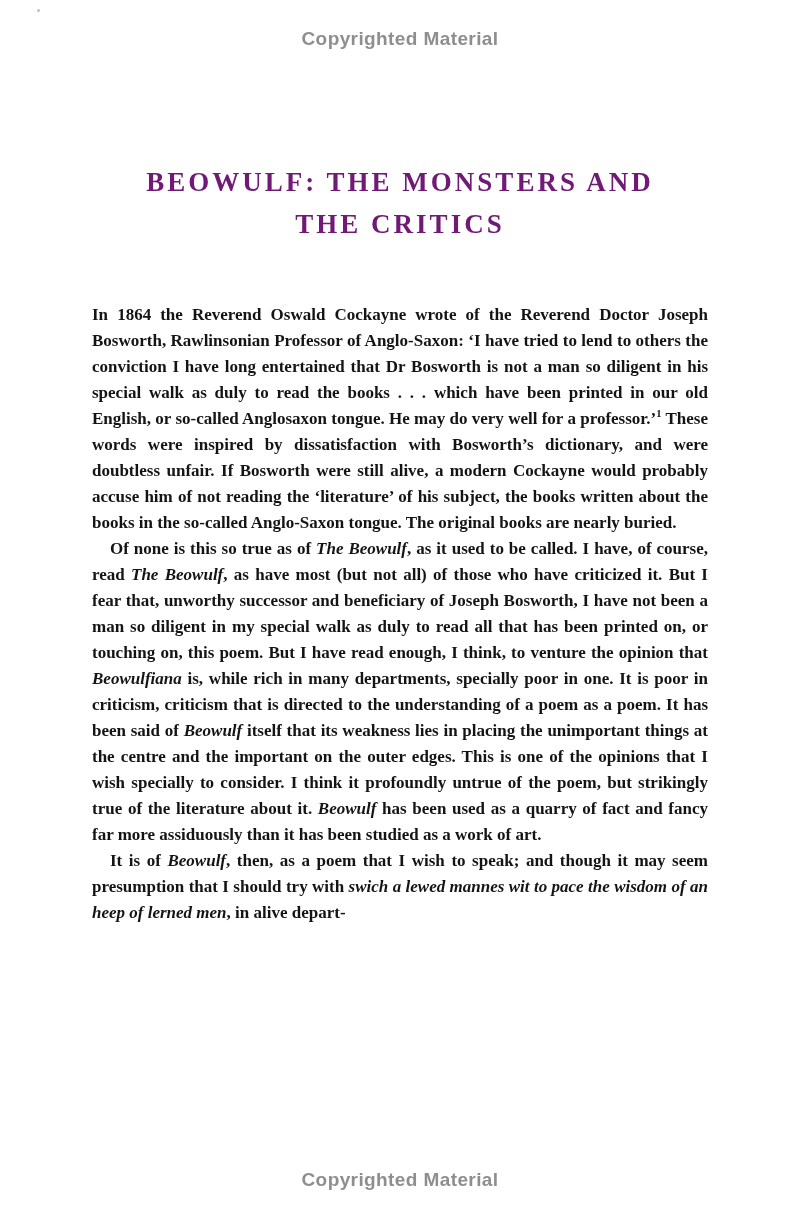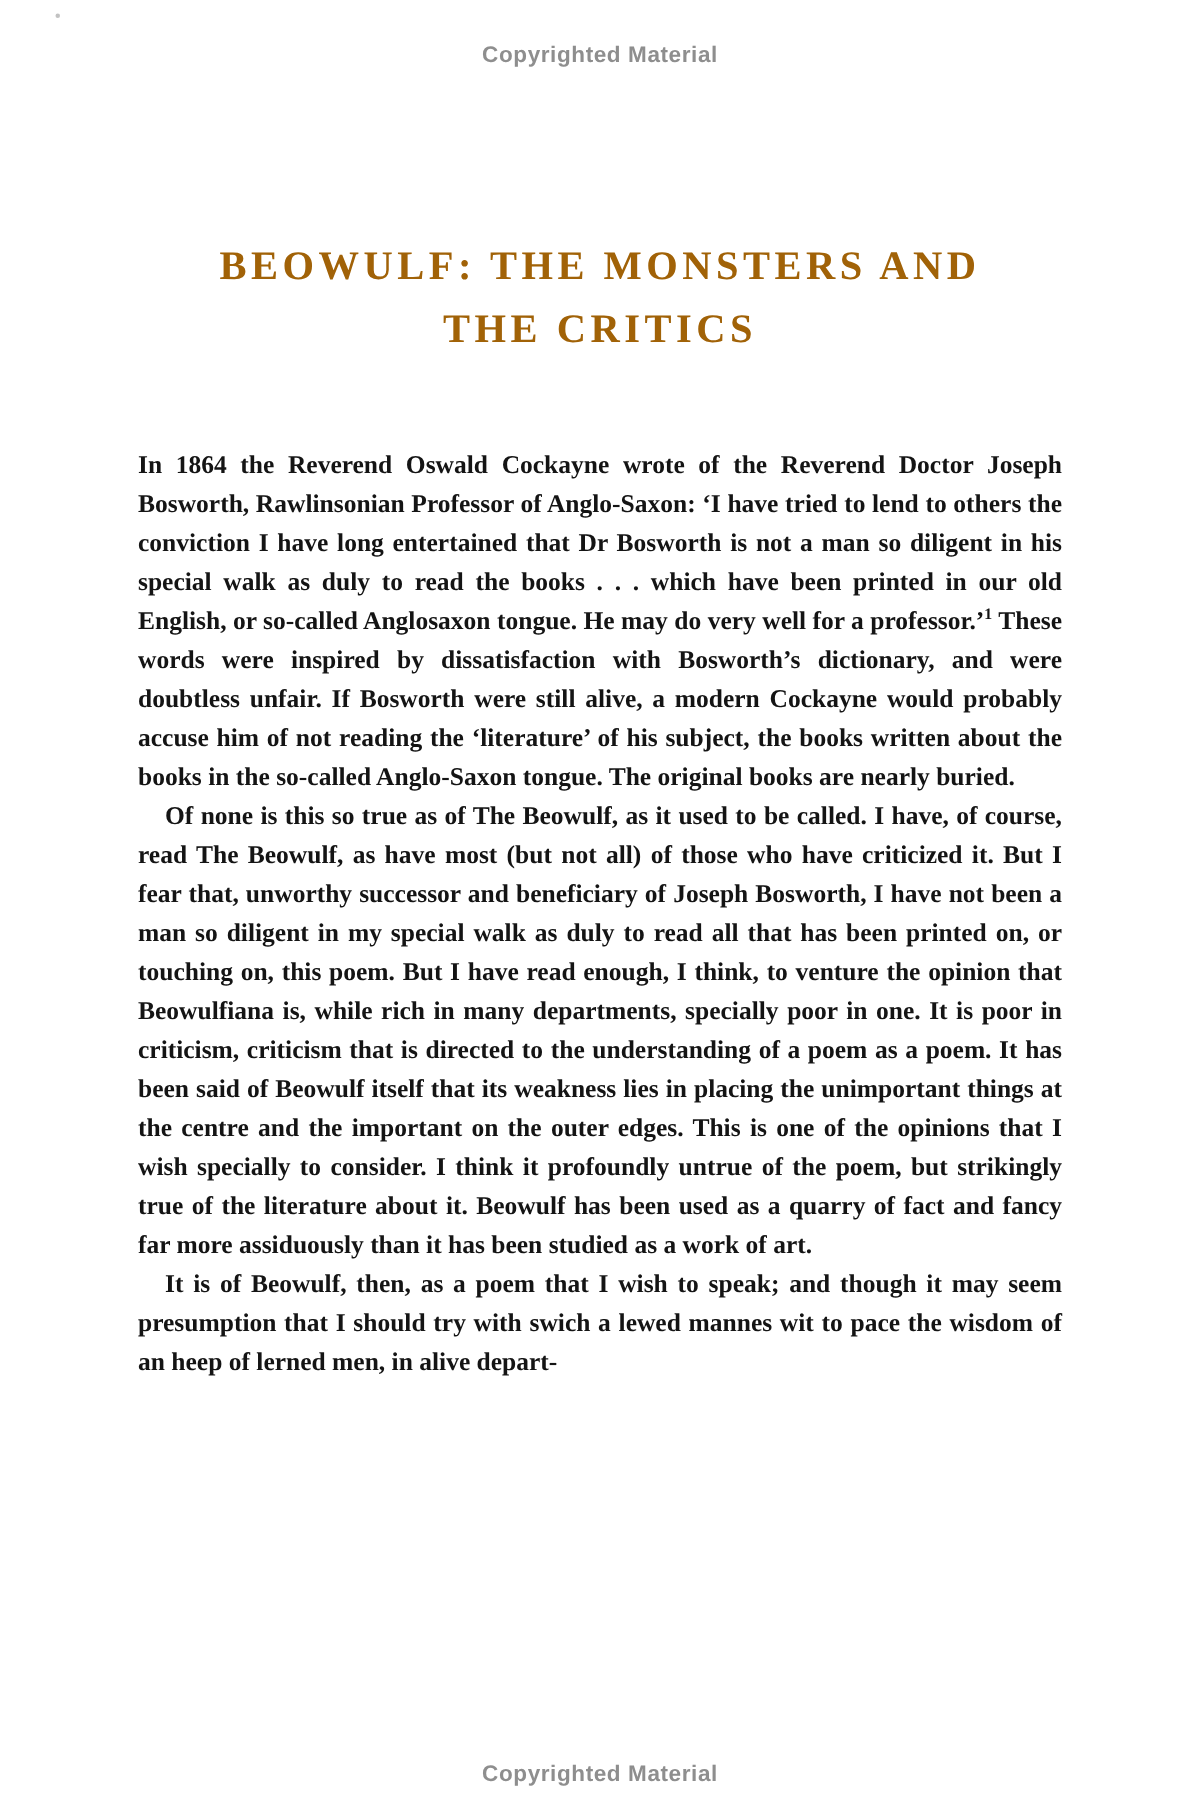--- a/index.html
+++ b/index.html
@@ -21,21 +21,21 @@
     left: 37px;
     top: 9px;
     width: 3px;
     height: 3px;
     background: #9a9a9a;
     border-radius: 50%;
     opacity: 0.6;
   }
   .notice {
     font-family: "Liberation Sans", sans-serif;
-    font-size: 15px;
+    font-size: 19px;
     font-weight: 600;
     letter-spacing: 0.4px;
     color: #8e8e8e;
     text-align: center;
   }
   .notice-top {
     padding-top: 28px;
   }
   .notice-bottom {
     position: absolute;
@@ -43,41 +43,42 @@
     right: 0;
     bottom: 22px;
   }
   .page-title {
     margin: 112px 0 0 0;
     text-align: center;
     font-weight: bold;
     font-size: 27px;
     line-height: 1.55;
     letter-spacing: 3px;
-    color: #a16207;
+    color: #701a75;
   }
   .page-title .title-line {
     display: block;
   }
   .body-text {
     width: 616px;
     margin: 56px 92px 0 92px;
     font-size: 17px;
     line-height: 26px;
     font-weight: 600;
     text-align: justify;
     color: #141414;
   }
   .body-text p.para {
     margin: 0;
   }
   .body-text p.para.indent {
     text-indent: 18px;
   }
   .body-text .it {
+    font-style: italic;
   }
   .body-text sup {
     font-size: 0.62em;
     line-height: 0;
     vertical-align: super;
   }
 </style>
 </head>
 <body>
 

